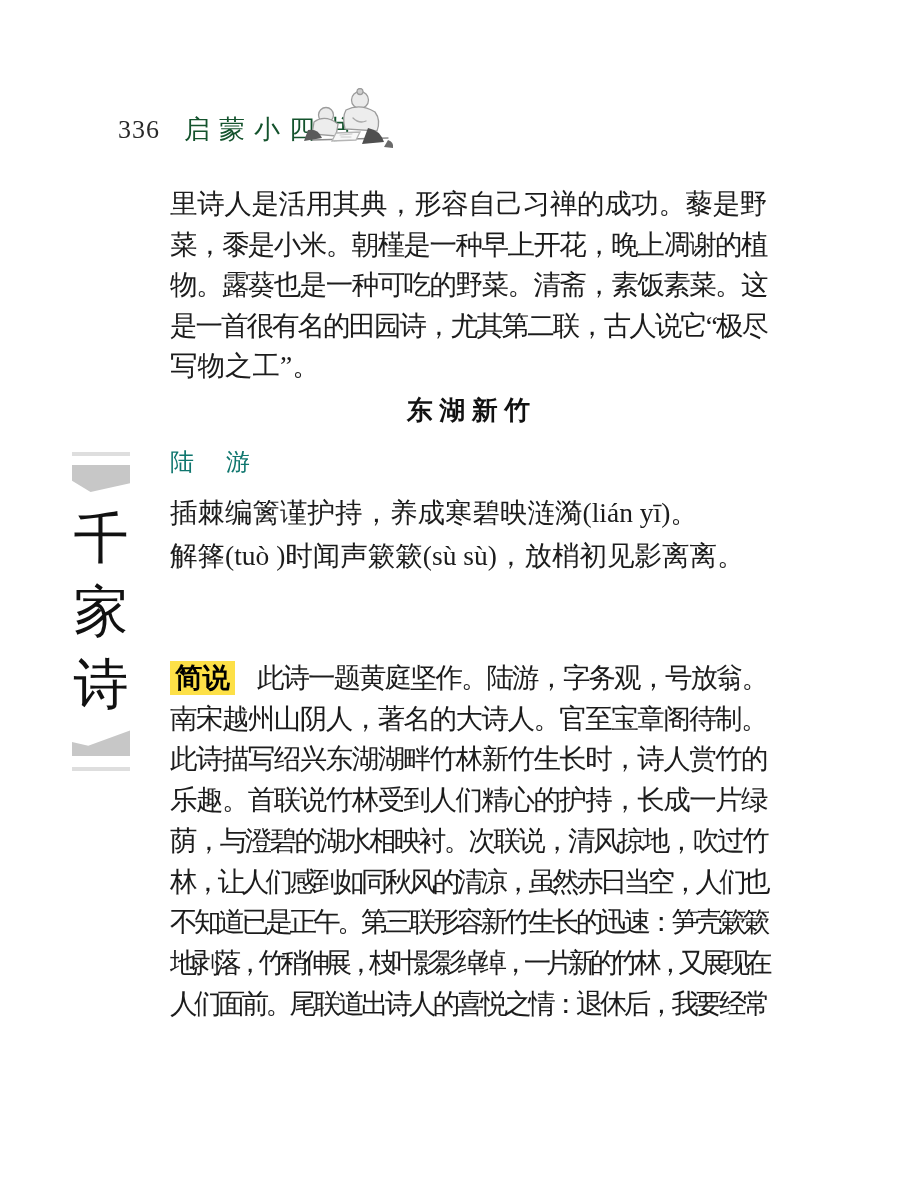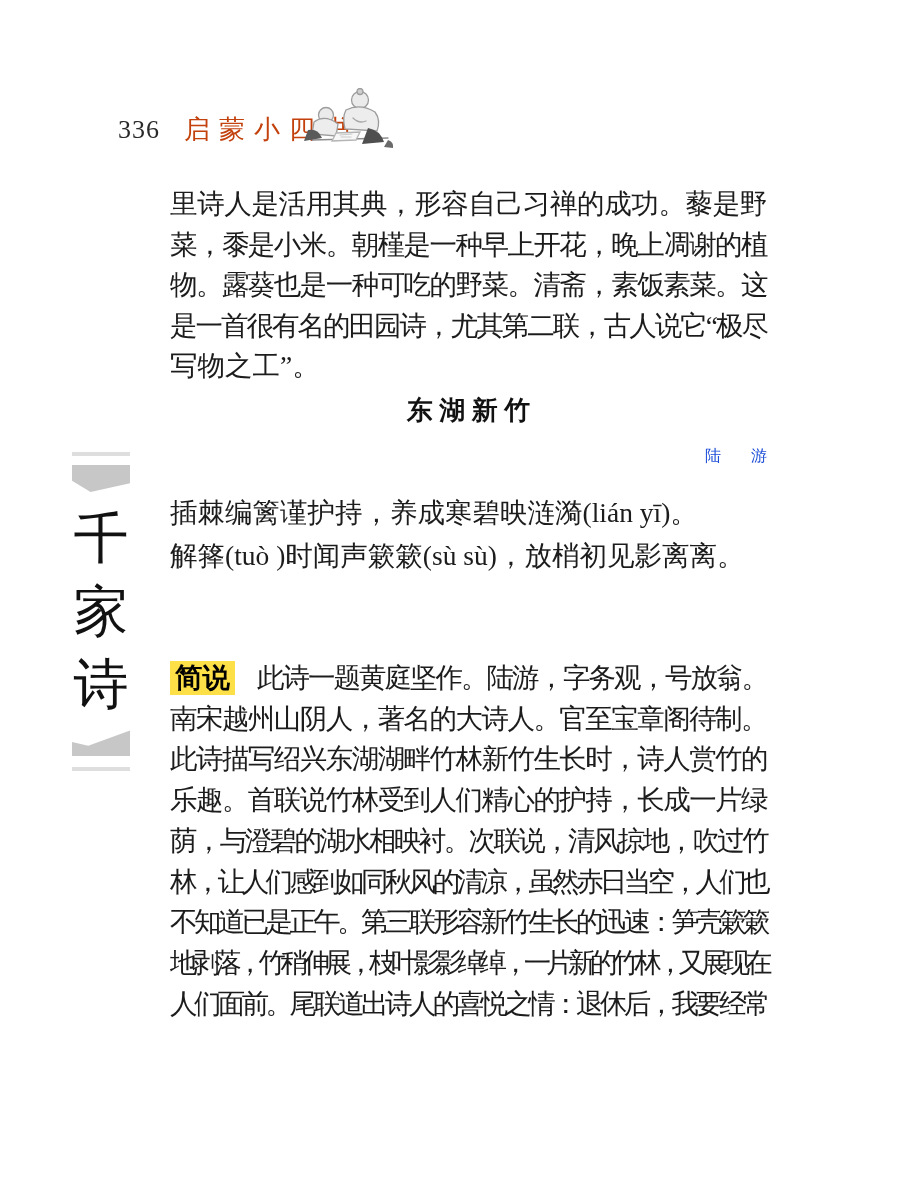--- a/index.html
+++ b/index.html
@@ -7,39 +7,39 @@
     position:relative;
     width:913px;height:1186px;
     background:#ffffff;
     font-family:"Liberation Serif","DejaVu Serif",serif;
     color:#1e1e1e;
     overflow:hidden;
   }
   
   .header{position:absolute;left:118px;top:112px;display:flex;align-items:baseline;}
   .page-number{font-size:26px;letter-spacing:1px;color:#2a2a2a;}
-  .book-title{margin-left:24px;font-size:26px;letter-spacing:9px;color:#c2410c;}
+  .book-title{margin-left:24px;font-size:26px;letter-spacing:9px;color:#14532d;}
   .illustration{position:absolute;left:296px;top:88px;width:110px;height:70px;}
   
   .sidebar{position:absolute;left:72px;top:452px;width:58px;}
   .ribbon-line{position:absolute;left:0;width:58px;height:4px;background:#dedede;}
   .ribbon-line.top{top:0;}
   .ribbon-line.bottom{top:315px;}
   .ribbon{position:absolute;left:0;width:58px;height:27px;background:#c7c7c7;}
   .ribbon.top{top:13px;clip-path:polygon(0 0,100% 0,100% 68%,32% 100%,0 58%);}
   .ribbon.bottom{top:277px;clip-path:polygon(0 48%,28% 62%,100% 6%,100% 100%,0 100%);}
   .vertical-title{position:absolute;left:-4px;top:50px;width:66px;text-align:center;
     font-size:55px;line-height:73px;color:#111;}
   
   .col{position:absolute;left:170px;width:597px;}
   .body-text{font-size:27.5px;line-height:40.6px;color:#1c1c1c;}
   .intro{top:184px;}
   .line{height:inherit;}
   .poem-title{top:393px;text-align:center;font-size:26px;font-weight:bold;color:#111;}
-  .poem-author{top:446px;text-align:right;font-size:16px;word-spacing:26px;color:#1d4ed8;}
+  .poem-author{top:446px;text-align:left;font-size:24px;word-spacing:26px;color:#0f766e;}
   .poem{top:492px;width:640px;line-height:42.6px;}
   .commentary{top:658px;line-height:40.7px;}
   .commentary-first{white-space:nowrap;}
   .label-box{
     display:inline-block;background:#fde047;color:#000;font-weight:bold;
     padding:0 5px 1px 5px;margin-right:22px;line-height:1.2;
   }
   .jline{display:inline-block;white-space:nowrap;}
 </style>
 </head>

